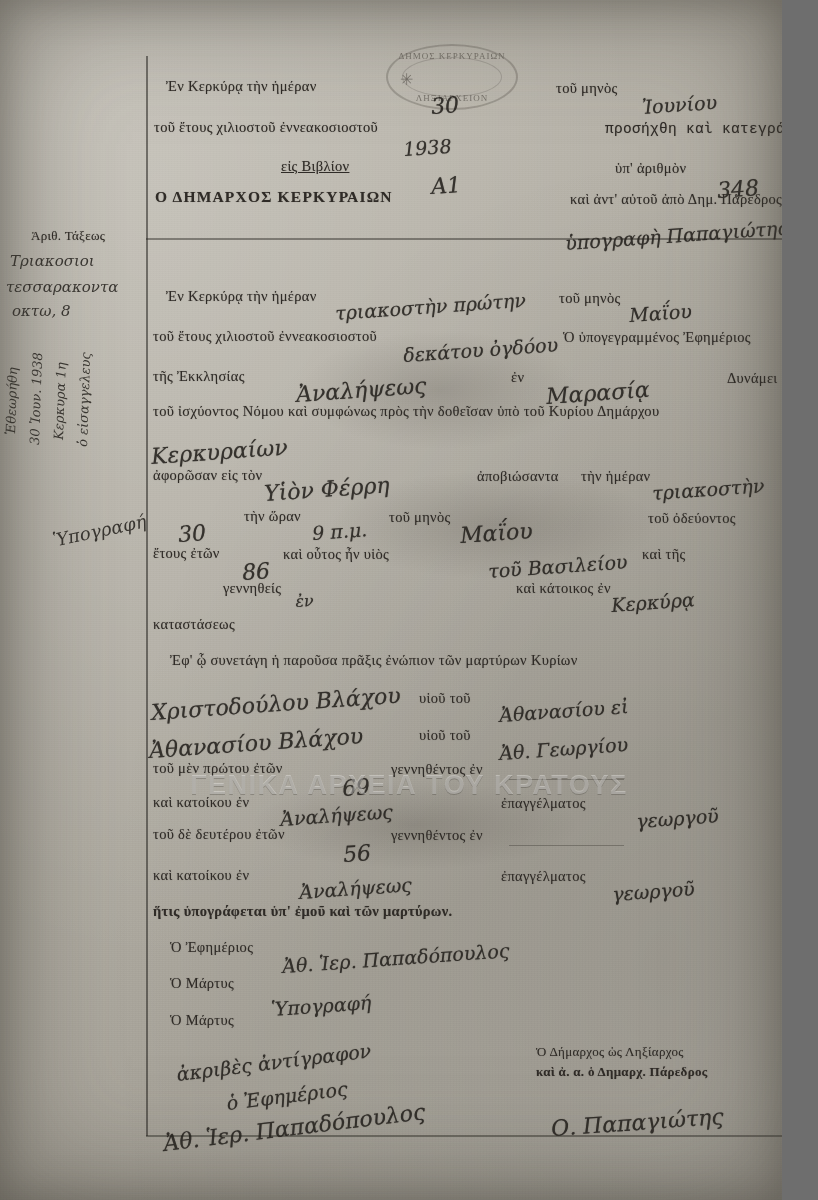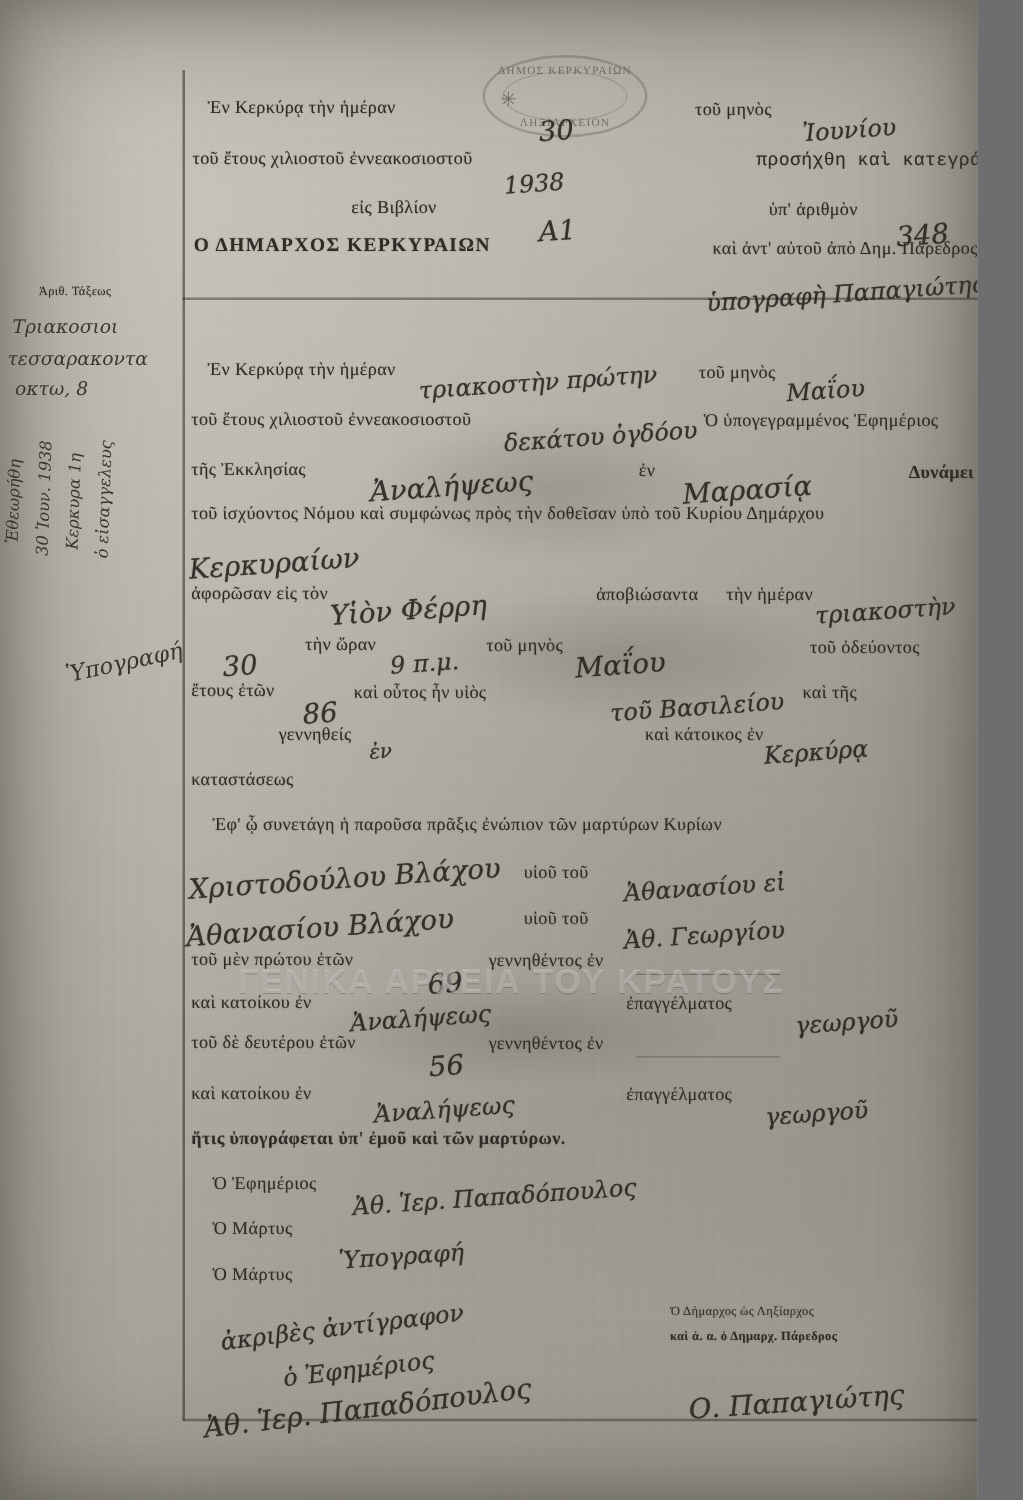--- a/index.html
+++ b/index.html
@@ -55,21 +55,21 @@
   
   .pr {
     position: absolute;
     color: #2f2b27;
     font-family: "Liberation Serif", serif;
     font-size: 14.5px;
     letter-spacing: 0.3px;
     white-space: nowrap;
     text-shadow: 0 0 1px rgba(90,85,78,0.5);
   }
-  .pr.small { font-size: 10px; }
+  .pr.small { font-size: 13px; }
   .pr.bold { font-weight: bold; letter-spacing: 1.2px; font-size: 15.5px; }
   
   .blank {
     position: absolute;
     border-bottom: 1px solid rgba(50,46,40,0.35);
     height: 0;
   }
   
   .hw {
     position: absolute;
@@ -175,21 +175,21 @@
 
   <div class="pr" style="left:166px;top:78px;">Ἐν Κερκύρᾳ τὴν ἡμέραν</div>
   <div class="hw lg rot" style="left:432px;top:94px;">30</div>
   <div class="pr" style="left:556px;top:80px;">τοῦ μηνὸς</div>
   <div class="hw rot" style="left:643px;top:96px;">Ἰουνίου</div>
 
   <div class="pr" style="left:154px;top:119px;">τοῦ ἔτους χιλιοστοῦ ἐννεακοσιοστοῦ</div>
   <div class="hw rot" style="left:404px;top:138px;">1938</div>
   <div class="pr" style="left:605px;top:121px;font-family:Liberation Mono, monospace;">προσήχθη καὶ κατεγράφη</div>
 
-  <div class="pr" style="left:281px;top:158px;">εἰς Βιβλίον</div>
+  <div class="pr" style="left:281px;top:158px;text-decoration:underline;">εἰς Βιβλίον</div>
   <div class="hw lg rot" style="left:432px;top:174px;">Α1</div>
   <div class="pr" style="left:615px;top:160px;">ὑπ' ἀριθμὸν</div>
   <div class="hw lg rot" style="left:718px;top:178px;">348</div>
 
   <div class="pr bold" style="left:155px;top:188px;">Ο ΔΗΜΑΡΧΟΣ ΚΕΡΚΥΡΑΙΩΝ</div>
   <div class="pr" style="left:570px;top:191px;">καὶ ἀντ' αὐτοῦ ἀπὸ Δημ. Πάρεδρος</div>
   <div class="hw rot" style="left:566px;top:232px;">ὑπογραφὴ Παπαγιώτης</div>
 
   <div class="pr small" style="left:31px;top:228px;">Ἀριθ. Τάξεως</div>
   <div class="margin-note" style="left:10px;top:252px;">Τριακοσιοι</div>
@@ -208,21 +208,21 @@
   <div class="hw rot" style="left:630px;top:304px;">Μαΐου</div>
 
   <div class="pr" style="left:153px;top:328px;">τοῦ ἔτους χιλιοστοῦ ἐννεακοσιοστοῦ</div>
   <div class="hw rot" style="left:404px;top:344px;">δεκάτου ὀγδόου</div>
   <div class="pr" style="left:563px;top:329px;">Ὁ ὑπογεγραμμένος Ἐφημέριος</div>
 
   <div class="pr" style="left:153px;top:368px;">τῆς Ἐκκλησίας</div>
   <div class="hw lg rot" style="left:297px;top:382px;">Ἀναλήψεως</div>
   <div class="pr" style="left:511px;top:369px;">ἐν</div>
   <div class="hw lg rot" style="left:547px;top:384px;">Μαρασίᾳ</div>
-  <div class="pr" style="left:727px;top:370px;font-weight:bold;">Δυνάμει</div>
+  <div class="pr" style="left:727px;top:370px;">Δυνάμει</div>
 
   <div class="pr" style="left:153px;top:403px;">τοῦ ἰσχύοντος Νόμου καὶ συμφώνως πρὸς τὴν δοθεῖσαν ὑπὸ τοῦ Κυρίου Δημάρχου</div>
 
   <div class="hw lg rot" style="left:152px;top:444px;">Κερκυραίων</div>
 
   <div class="pr" style="left:153px;top:467px;">ἀφορῶσαν εἰς τὸν</div>
   <div class="hw lg rot" style="left:265px;top:481px;">Υἱὸν Φέρρη</div>
   <div class="pr" style="left:477px;top:468px;">ἀποβιώσαντα</div>
   <div class="pr" style="left:581px;top:468px;">τὴν ἡμέραν</div>
   <div class="hw rot" style="left:653px;top:482px;">τριακοστὴν</div>

